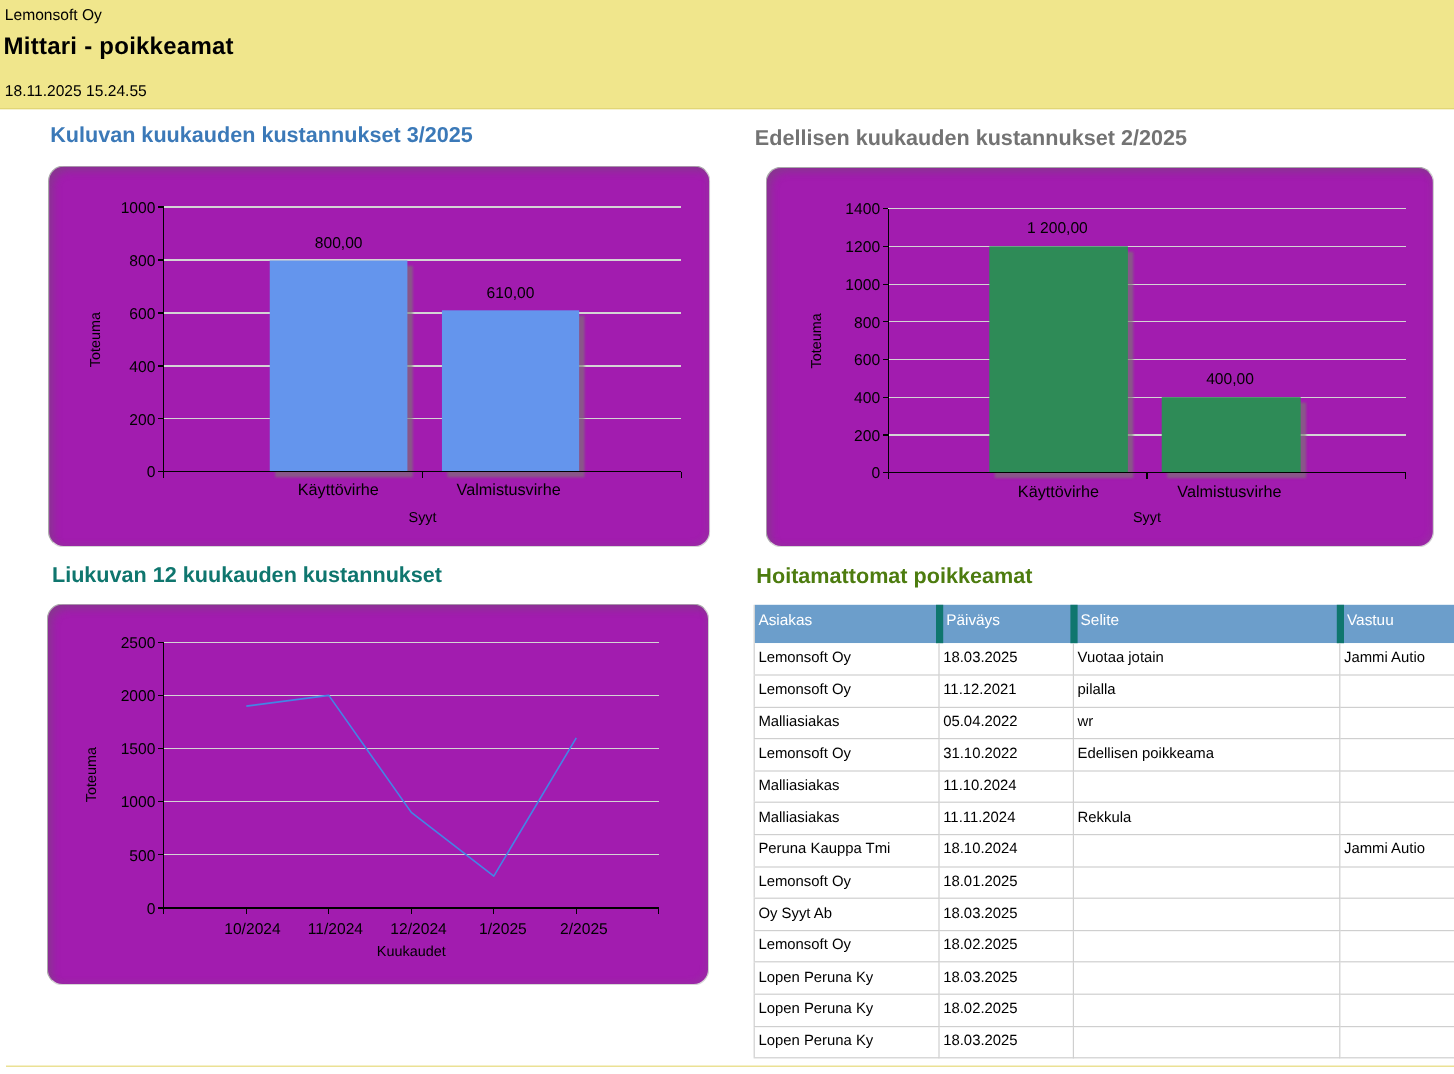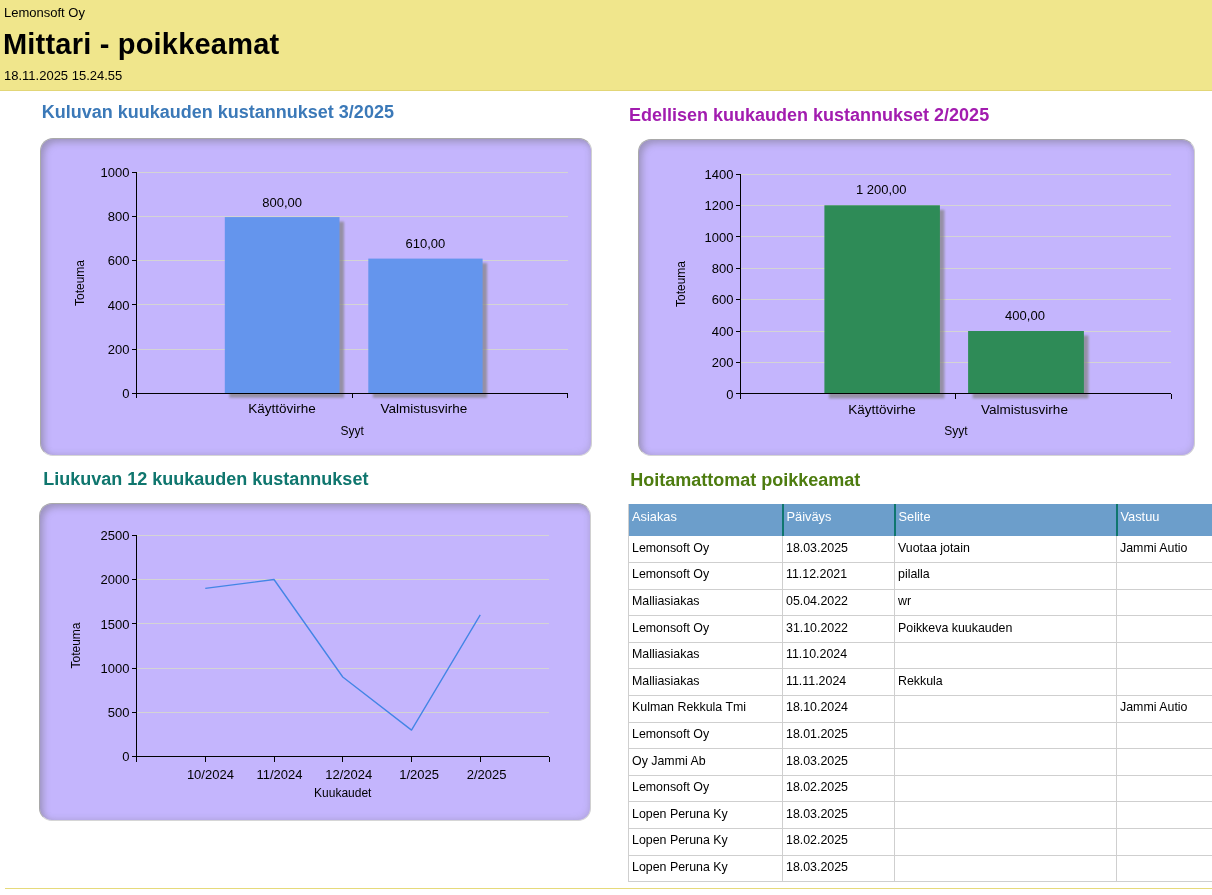--- a/index.html
+++ b/index.html
@@ -1,49 +1,49 @@
 <!DOCTYPE html>
 <html><head>
 <meta charset="utf-8">
 <style>
 * { margin:0; padding:0; box-sizing:border-box; }
 html,body { width:1212px; height:895px; background:#fff; font-family:"Liberation Sans", sans-serif; overflow:hidden; }
 #page { position:relative; width:1212px; height:755px; background:#fff; }
 #hdr { position:absolute; left:0; top:0; width:1212px; height:91px; background:#F0E68C; border-bottom:1px solid #E2D677; }
 #hdr .co { position:absolute; left:4px; top:5px; font-size:13px; color:#000; }
-#hdr .ttl { position:absolute; left:3px; top:28px; font-size:29px; font-weight:bold; color:#000; letter-spacing:0.2px; }
+#hdr .ttl { position:absolute; left:3px; top:28px; font-size:20px; font-weight:bold; color:#000; letter-spacing:0.2px; }
 #hdr .dt { position:absolute; left:4px; top:68px; font-size:13px; color:#000; }
 .ctitle { position:absolute; font-size:18px; font-weight:bold; }
-.panel { position:absolute; background:#c4b5fd; border-radius:13px;
+.panel { position:absolute; background:#a21caf; border-radius:13px;
   border:1px solid #a9a9a9; border-right-color:#d0d0d0; border-bottom-color:#d6d6d6;
   box-shadow: inset 4px 4px 7px -1px rgba(95,95,95,0.40), inset -3px -3px 6px -2px rgba(120,120,120,0.20); }
 svg text { font-family:"Liberation Sans", sans-serif; }
 #tbl { position:absolute; left:628px; top:504px; width:584px; }
 #tbl table { border-collapse:collapse; table-layout:fixed; width:700px; font-size:12.4px; }
 #tbl th { background:#6C9ECB; color:#fff; font-weight:normal; text-align:left; height:32px;
-  vertical-align:top; padding:5px 0 0 3px; border-right:2px solid #0f766e; font-size:12.8px; }
+  vertical-align:top; padding:5px 0 0 3px; border-right:6px solid #0f766e; font-size:12.8px; }
 #tbl th:last-child { border-right:none; }
 #tbl td { height:26.6px; border-bottom:1px solid #cfcfcf; border-right:1px solid #cfcfcf;
   padding:0 0 3px 3px; vertical-align:middle; color:#000; }
 #tbl td:last-child { border-right:none; }
 #tbl table { border-left:1px solid #cfcfcf; }
 #tbl tr td { background:#fff; }
 #yellowline { position:absolute; left:5px; top:888px; width:1207px; height:1.3px; background:#E6DA7A; }
 </style>
 </head>
 <body>
 <div id="page">
   <div id="hdr">
     <div class="co">Lemonsoft Oy</div>
     <div class="ttl">Mittari - poikkeamat</div>
     <div class="dt">18.11.2025 15.24.55</div>
   </div>
 
   <div class="ctitle" style="left:41.8px; top:101.8px; color:#3B79B8;">Kuluvan kuukauden kustannukset 3/2025</div>
-  <div class="ctitle" style="left:629px; top:104.8px; color:#a21caf;">Edellisen kuukauden kustannukset 2/2025</div>
+  <div class="ctitle" style="left:629px; top:104.8px; color:#737373;">Edellisen kuukauden kustannukset 2/2025</div>
   <div class="ctitle" style="left:43.3px; top:469px; color:#0f766e;">Liukuvan 12 kuukauden kustannukset</div>
   <div class="ctitle" style="left:630.3px; top:469.5px; color:#4d7c0f;">Hoitamattomat poikkeamat</div>
 
   <div class="panel" style="left:40px; top:138px; width:552px; height:318px;">
 <svg width="552" height="318" style="position:absolute;left:0;top:0">
 <defs>
           <filter id="bs1" x="-20%" y="-20%" width="150%" height="150%">
             <feGaussianBlur stdDeviation="1.1"></feGaussianBlur>
           </filter>
         </defs>
@@ -198,49 +198,49 @@
           </tr>
 <tr>
             <td>Malliasiakas</td>
             <td>05.04.2022</td>
             <td>wr</td>
             <td></td>
           </tr>
 <tr>
             <td>Lemonsoft Oy</td>
             <td>31.10.2022</td>
-            <td>Poikkeva kuukauden</td>
+            <td>Edellisen poikkeama</td>
             <td></td>
           </tr>
 <tr>
             <td>Malliasiakas</td>
             <td>11.10.2024</td>
             <td></td>
             <td></td>
           </tr>
 <tr>
             <td>Malliasiakas</td>
             <td>11.11.2024</td>
             <td>Rekkula</td>
             <td></td>
           </tr>
 <tr>
-            <td>Kulman Rekkula Tmi</td>
+            <td>Peruna Kauppa Tmi</td>
             <td>18.10.2024</td>
             <td></td>
             <td>Jammi Autio</td>
           </tr>
 <tr>
             <td>Lemonsoft Oy</td>
             <td>18.01.2025</td>
             <td></td>
             <td></td>
           </tr>
 <tr>
-            <td>Oy Jammi Ab</td>
+            <td>Oy Syyt Ab</td>
             <td>18.03.2025</td>
             <td></td>
             <td></td>
           </tr>
 <tr>
             <td>Lemonsoft Oy</td>
             <td>18.02.2025</td>
             <td></td>
             <td></td>
           </tr>

